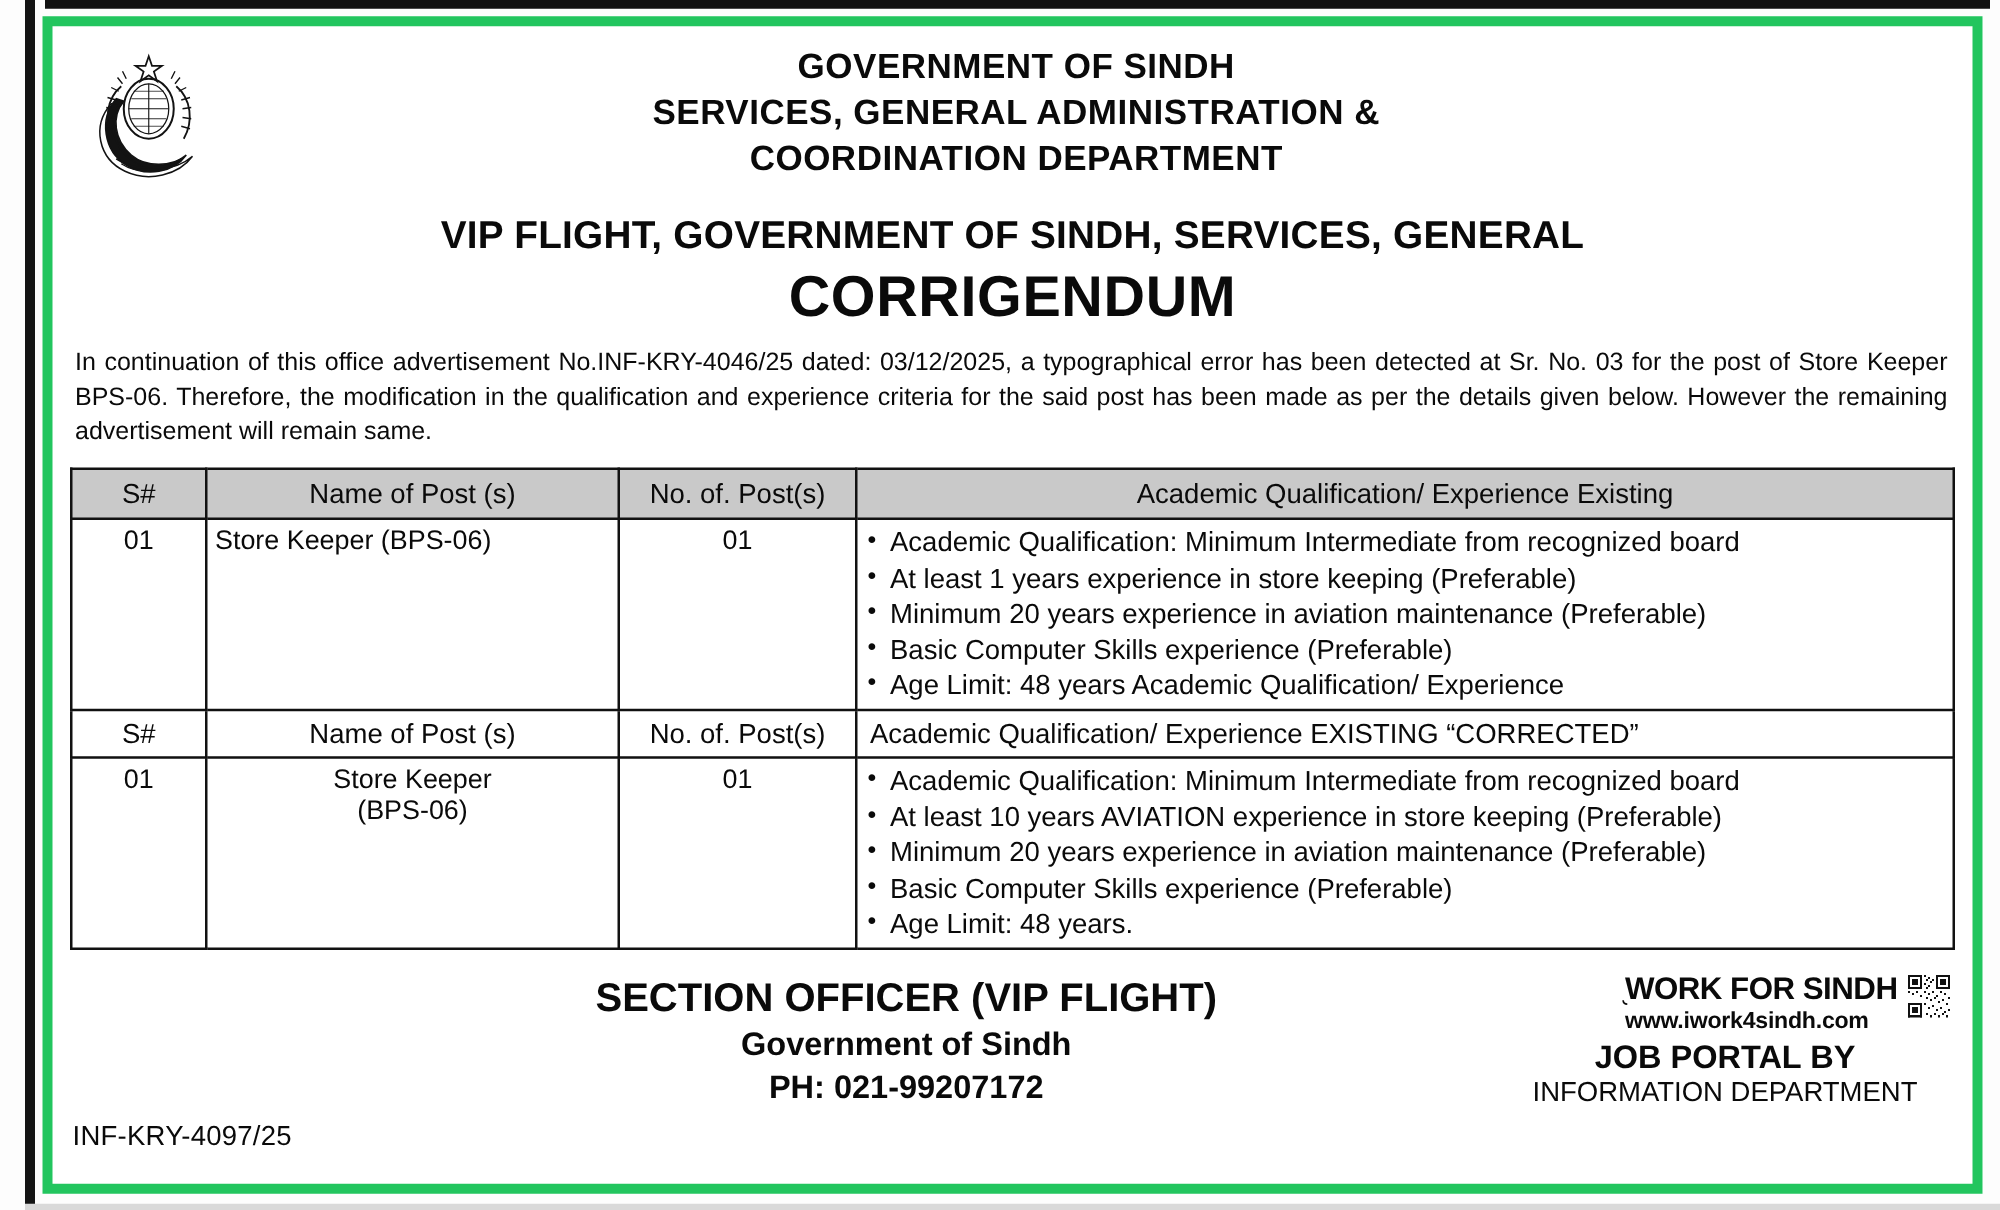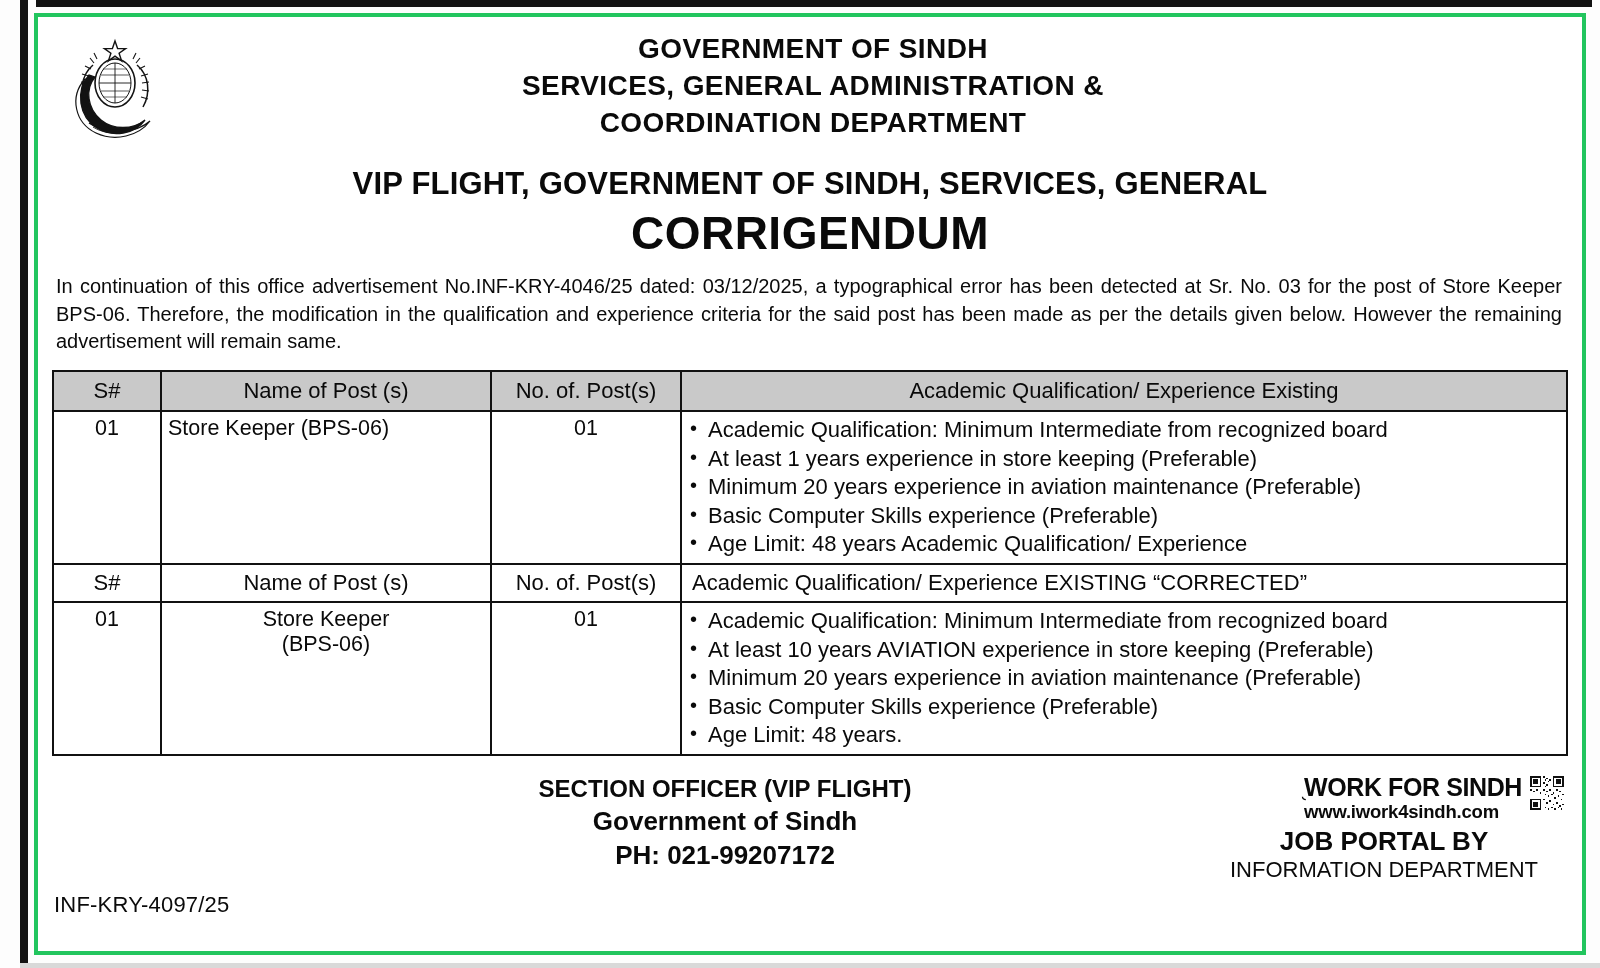--- a/index.html
+++ b/index.html
@@ -49,21 +49,21 @@
     background: #d9d9d9;
   }
 
   
   .ad-box {
     position: absolute;
     left: 34px;
     top: 13px;
     width: 1552px;
     height: 942px;
-    border: 4px solid #22c55e;
+    border: 8px solid #22c55e;
     background: #ffffff;
     box-sizing: border-box;
     padding: 8px 14px 0 14px;
   }
 
   
   .header {
     display: flex;
     align-items: flex-start;
     padding-top: 6px;
@@ -184,21 +184,21 @@
     position: relative;
     margin-top: 18px;
     height: 150px;
   }
   .sign-block {
     text-align: center;
     padding-right: 170px;
   }
   .sign-1 {
     font-weight: bold;
-    font-size: 24px;
+    font-size: 32px;
     line-height: 1.28;
   }
   .sign-2 {
     font-weight: bold;
     font-size: 26px;
     line-height: 1.30;
   }
   .sign-3 {
     font-weight: bold;
     font-size: 26px;

